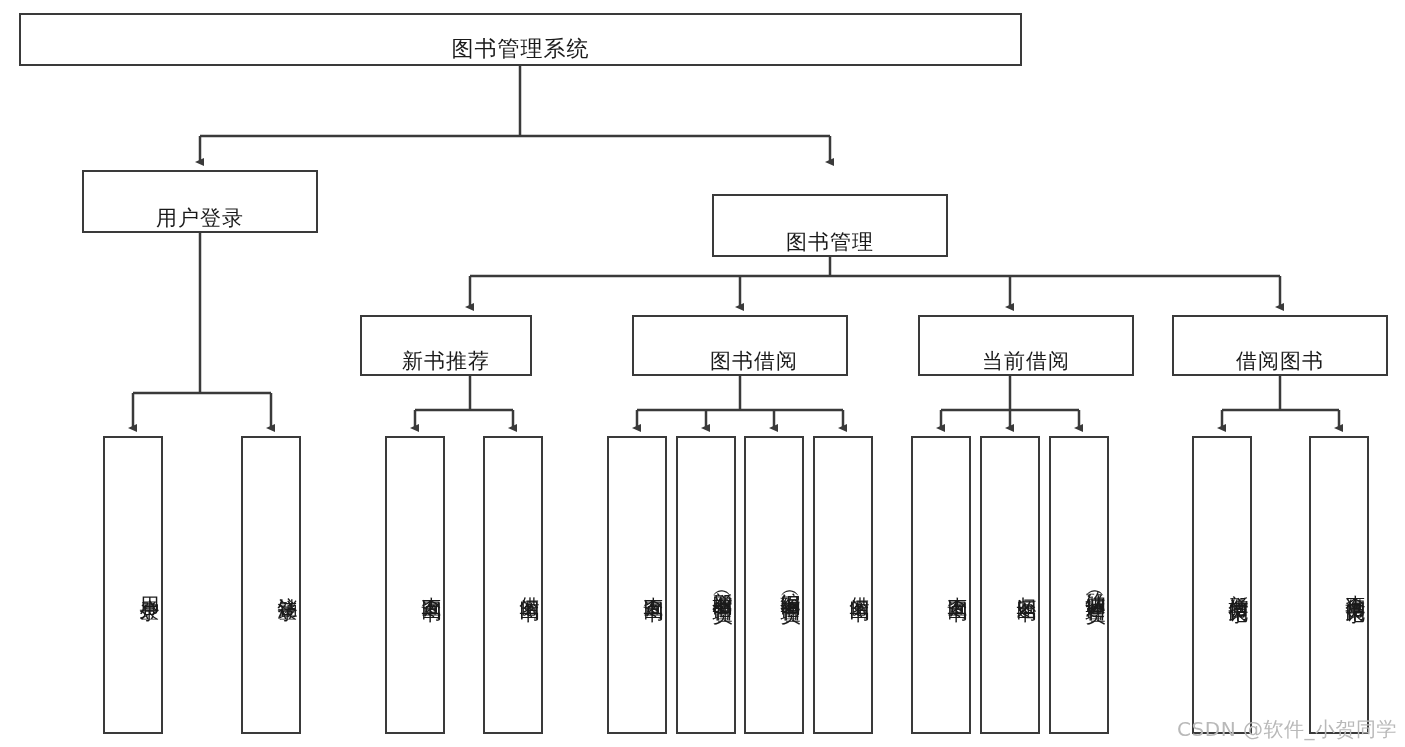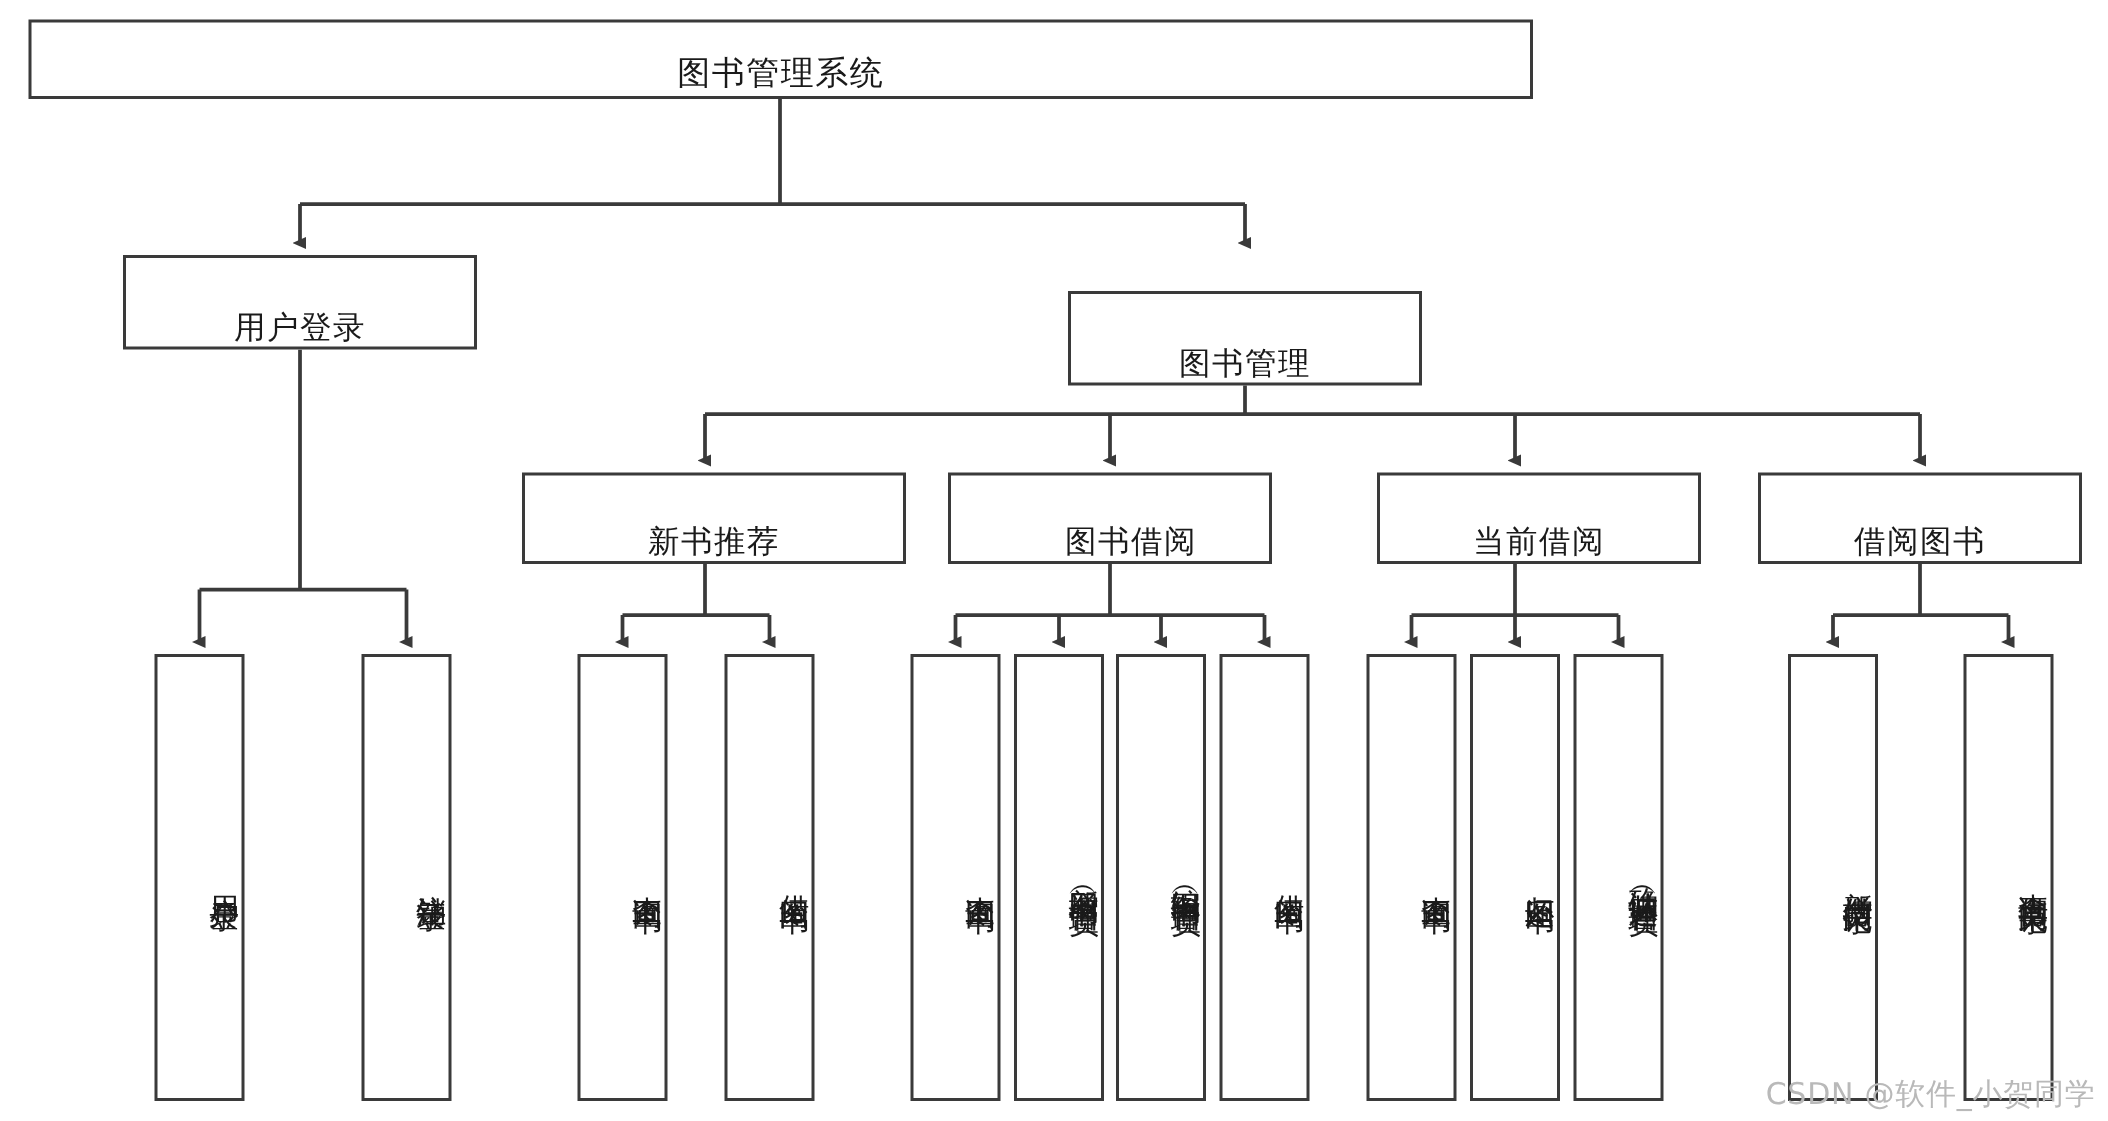--- a/index.html
+++ b/index.html
@@ -131,21 +131,21 @@
   </div>
 
   <div class="node node-h" style="left:82px; top:170px; width:236px; height:63px;">
     <span>用户登录</span>
   </div>
 
   <div class="node node-h" style="left:712px; top:170px; width:236px; height:63px;margin-top:24px;">
     <span>图书管理</span>
   </div>
 
-  <div class="node node-h" style="left:348px; top:315px; width:256px; height:61px;">
+  <div class="node node-h" style="left:360px; top:315px; width:172px; height:61px;">
     <span>新书推荐</span>
   </div>
 
   <div class="node node-h" style="left:632px; top:315px; width:216px; height:61px;padding-left:28px;">
     <span>图书借阅</span>
   </div>
 
   <div class="node node-h" style="left:902px; top:315px; width:216px; height:61px;margin-left:16px;">
     <span>当前借阅</span>
   </div>

